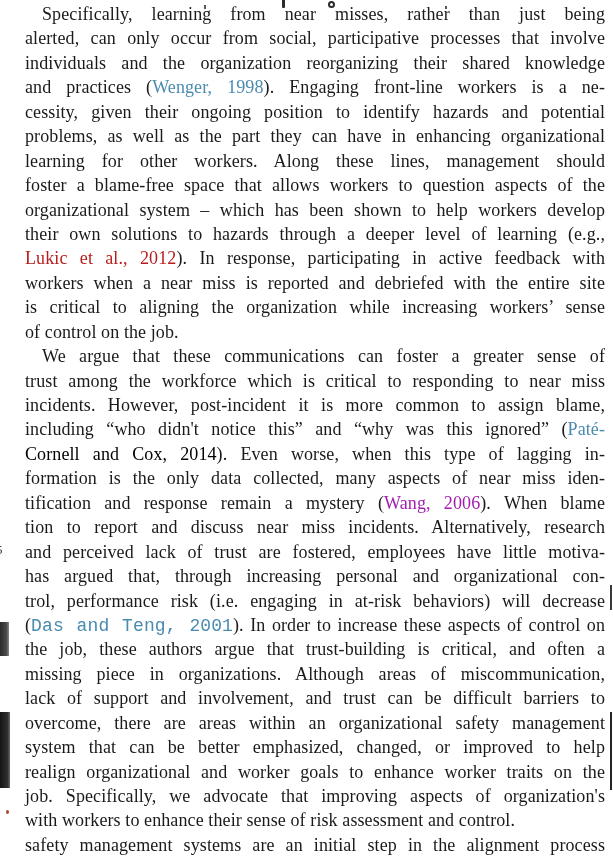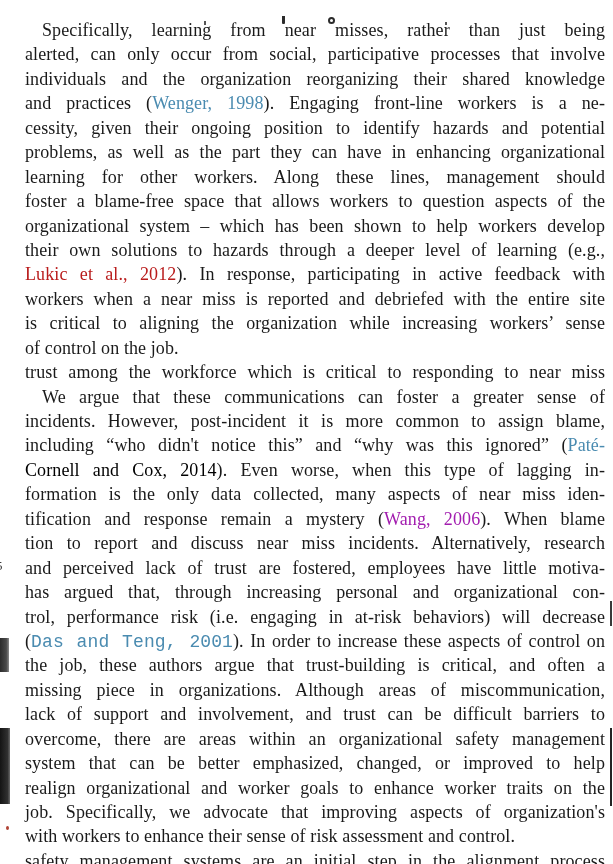--- a/index.html
+++ b/index.html
@@ -6,21 +6,20 @@
   body {
     width: 613px; height: 864px;
     background: #ffffff;
     overflow: hidden;
     position: relative;
     font-family: "Liberation Serif", "DejaVu Serif", serif;
   }
   .page {
     position: absolute; inset: 0;
     background: #ffffff;
-    margin-top: 16px;
   }
   .text-column {
     position: absolute;
     left: 25px; top: 2px;
     width: 580px;
     font-size: 18px;
     line-height: 24.45px;
     color: #1a1a1a;
     letter-spacing: 0.1px;
   }
@@ -69,22 +68,22 @@
       <div class="line"><span>cessity, given their ongoing position to identify hazards and potential</span></div>
       <div class="line"><span>problems, as well as the part they can have in enhancing organizational</span></div>
       <div class="line"><span>learning for other workers. Along these lines, management should</span></div>
       <div class="line"><span>foster a blame-free space that allows workers to question aspects of the</span></div>
       <div class="line"><span>organizational system – which has been shown to help workers develop</span></div>
       <div class="line"><span>their own solutions to hazards through a deeper level of learning (e.g.,</span></div>
       <div class="line"><span class="cite" style="color: #b91c1c;">Lukic et al., 2012</span><span>). In response, participating in active feedback with</span></div>
       <div class="line"><span>workers when a near miss is reported and debriefed with the entire site</span></div>
       <div class="line"><span>is critical to aligning the organization while increasing workers’ sense</span></div>
       <div class="line last"><span>of control on the job.</span></div>
+      <div class="line indent"><span>We argue that these communications can foster a greater sense of</span></div>
       <div class="line"><span>trust among the workforce which is critical to responding to near miss</span></div>
-      <div class="line indent"><span>We argue that these communications can foster a greater sense of</span></div>
       <div class="line"><span>incidents. However, post-incident it is more common to assign blame,</span></div>
       <div class="line"><span>including “who didn't notice this” and “why was this ignored” (</span><span class="cite" style="color: rgb(74, 139, 176);">Paté-</span></div>
       <div class="line"><span class="cite" style="color: #000000;">Cornell and Cox, 2014</span><span>). Even worse, when this type of lagging in-</span></div>
       <div class="line"><span>formation is the only data collected, many aspects of near miss iden-</span></div>
       <div class="line"><span>tification and response remain a mystery (</span><span class="cite" style="color: #a21caf;">Wang, 2006</span><span>). When blame</span></div>
       <div class="line"><span>tion to report and discuss near miss incidents. Alternatively, research</span></div>
       <div class="line"><span>and perceived lack of trust are fostered, employees have little motiva-</span></div>
       <div class="line"><span>has argued that, through increasing personal and organizational con-</span></div>
       <div class="line"><span>trol, performance risk (i.e. engaging in at-risk behaviors) will decrease</span></div>
       <div class="line"><span>(</span><span class="cite" style="color: rgb(74, 139, 176); font-family: Liberation Mono, monospace;">Das and Teng, 2001</span><span>). In order to increase these aspects of control on</span></div>

